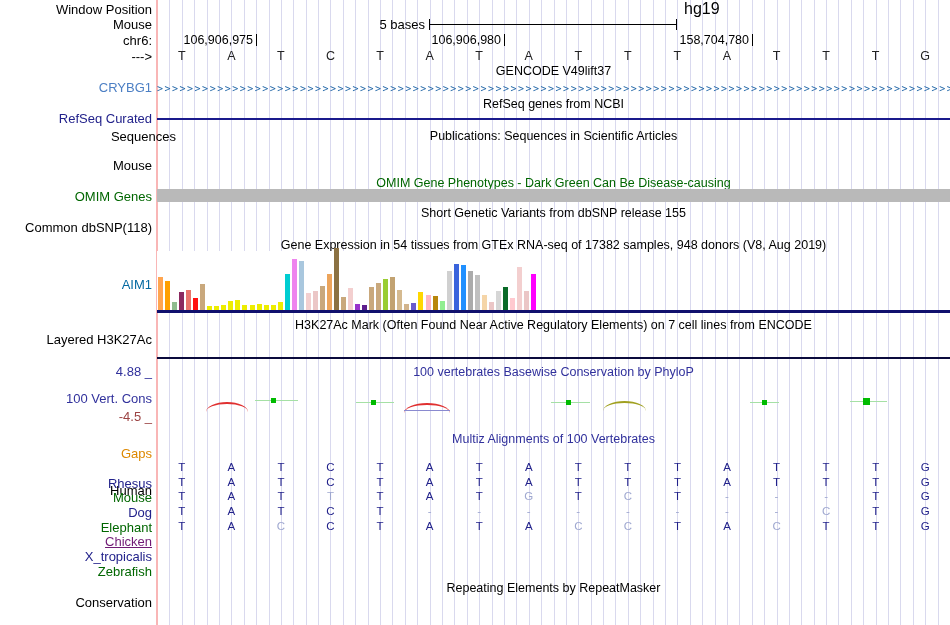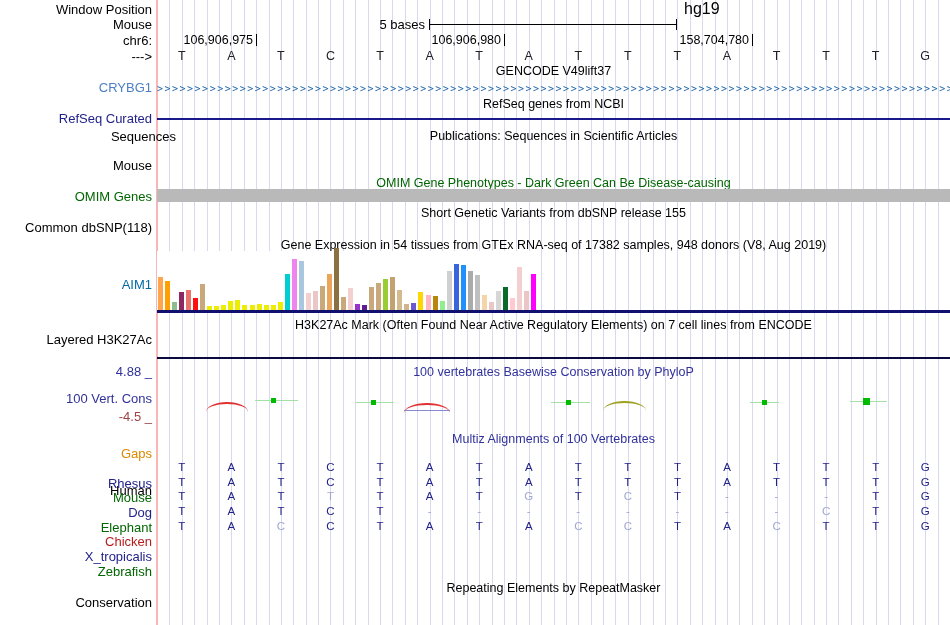--- a/index.html
+++ b/index.html
@@ -327,17 +327,17 @@
       <div class="left-label" style="top: 364px; color: rgb(49, 49, 156);">4.88 _</div>
       <div class="left-label" style="top: 391px; color: rgb(49, 49, 156);">100 Vert. Cons</div>
       <div class="left-label" style="top: 409px; color: rgb(156, 68, 68);">-4.5 _</div>
       <div class="left-label" style="top: 595px; color: rgb(0, 0, 0);">Conservation</div>
       <div class="left-label" style="top: 446px; color: rgb(221, 136, 0);">Gaps</div>
       <div class="left-label" style="top: 461px; color: #000000; margin-top: 22px;">Human</div>
       <div class="left-label" style="top: 476px; color: rgb(34, 34, 139);">Rhesus</div>
       <div class="left-label" style="top: 490px; color: rgb(0, 102, 0);">Mouse</div>
       <div class="left-label" style="top: 505px; color: rgb(34, 34, 139);">Dog</div>
       <div class="left-label" style="top: 520px; color: rgb(0, 102, 0);">Elephant</div>
-      <div class="left-label" style="top: 534px; color: #b91c1c;">Chicken</div>
+      <div class="left-label" style="top: 534px; color: #701a75; text-decoration: underline;">Chicken</div>
       <div class="left-label" style="top: 549px; color: rgb(34, 34, 139);">X_tropicalis</div>
       <div class="left-label" style="top: 564px; color: rgb(0, 102, 0);">Zebrafish</div>
     </div>
 </div>
 
 </body></html>

